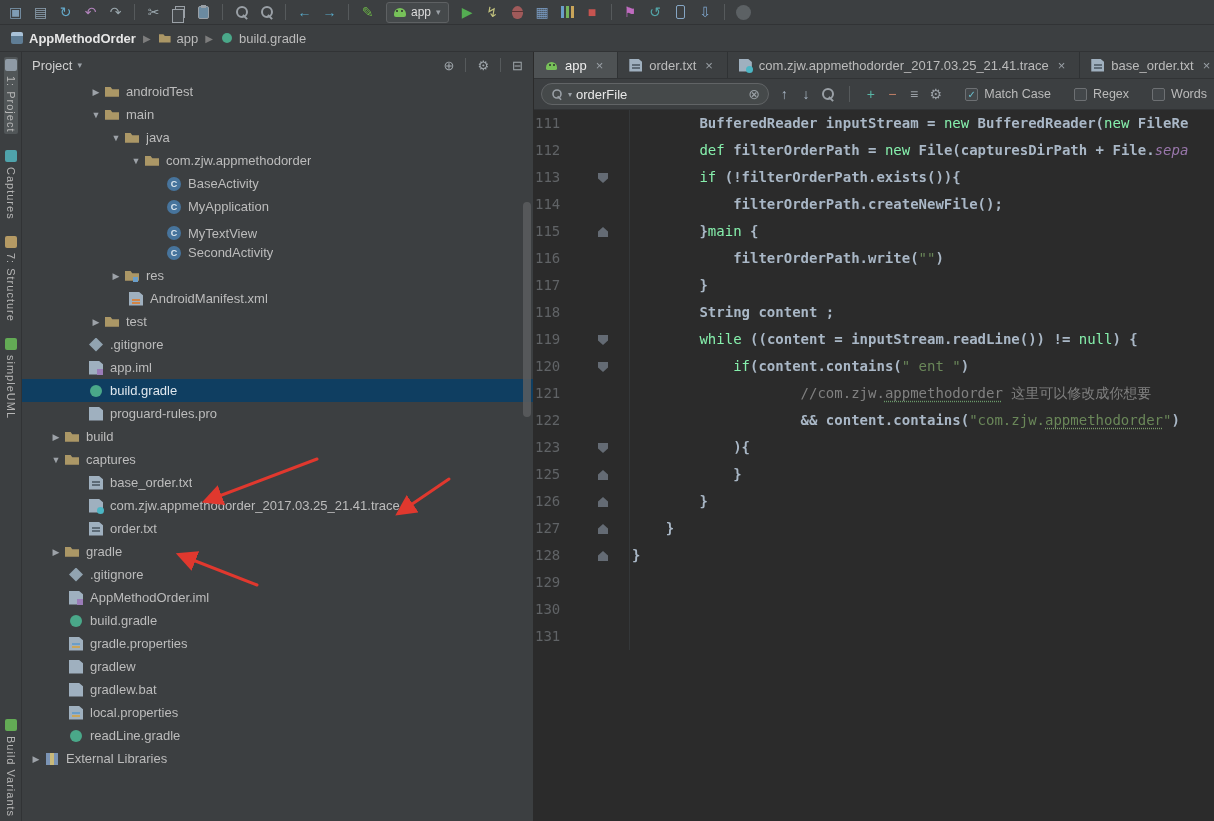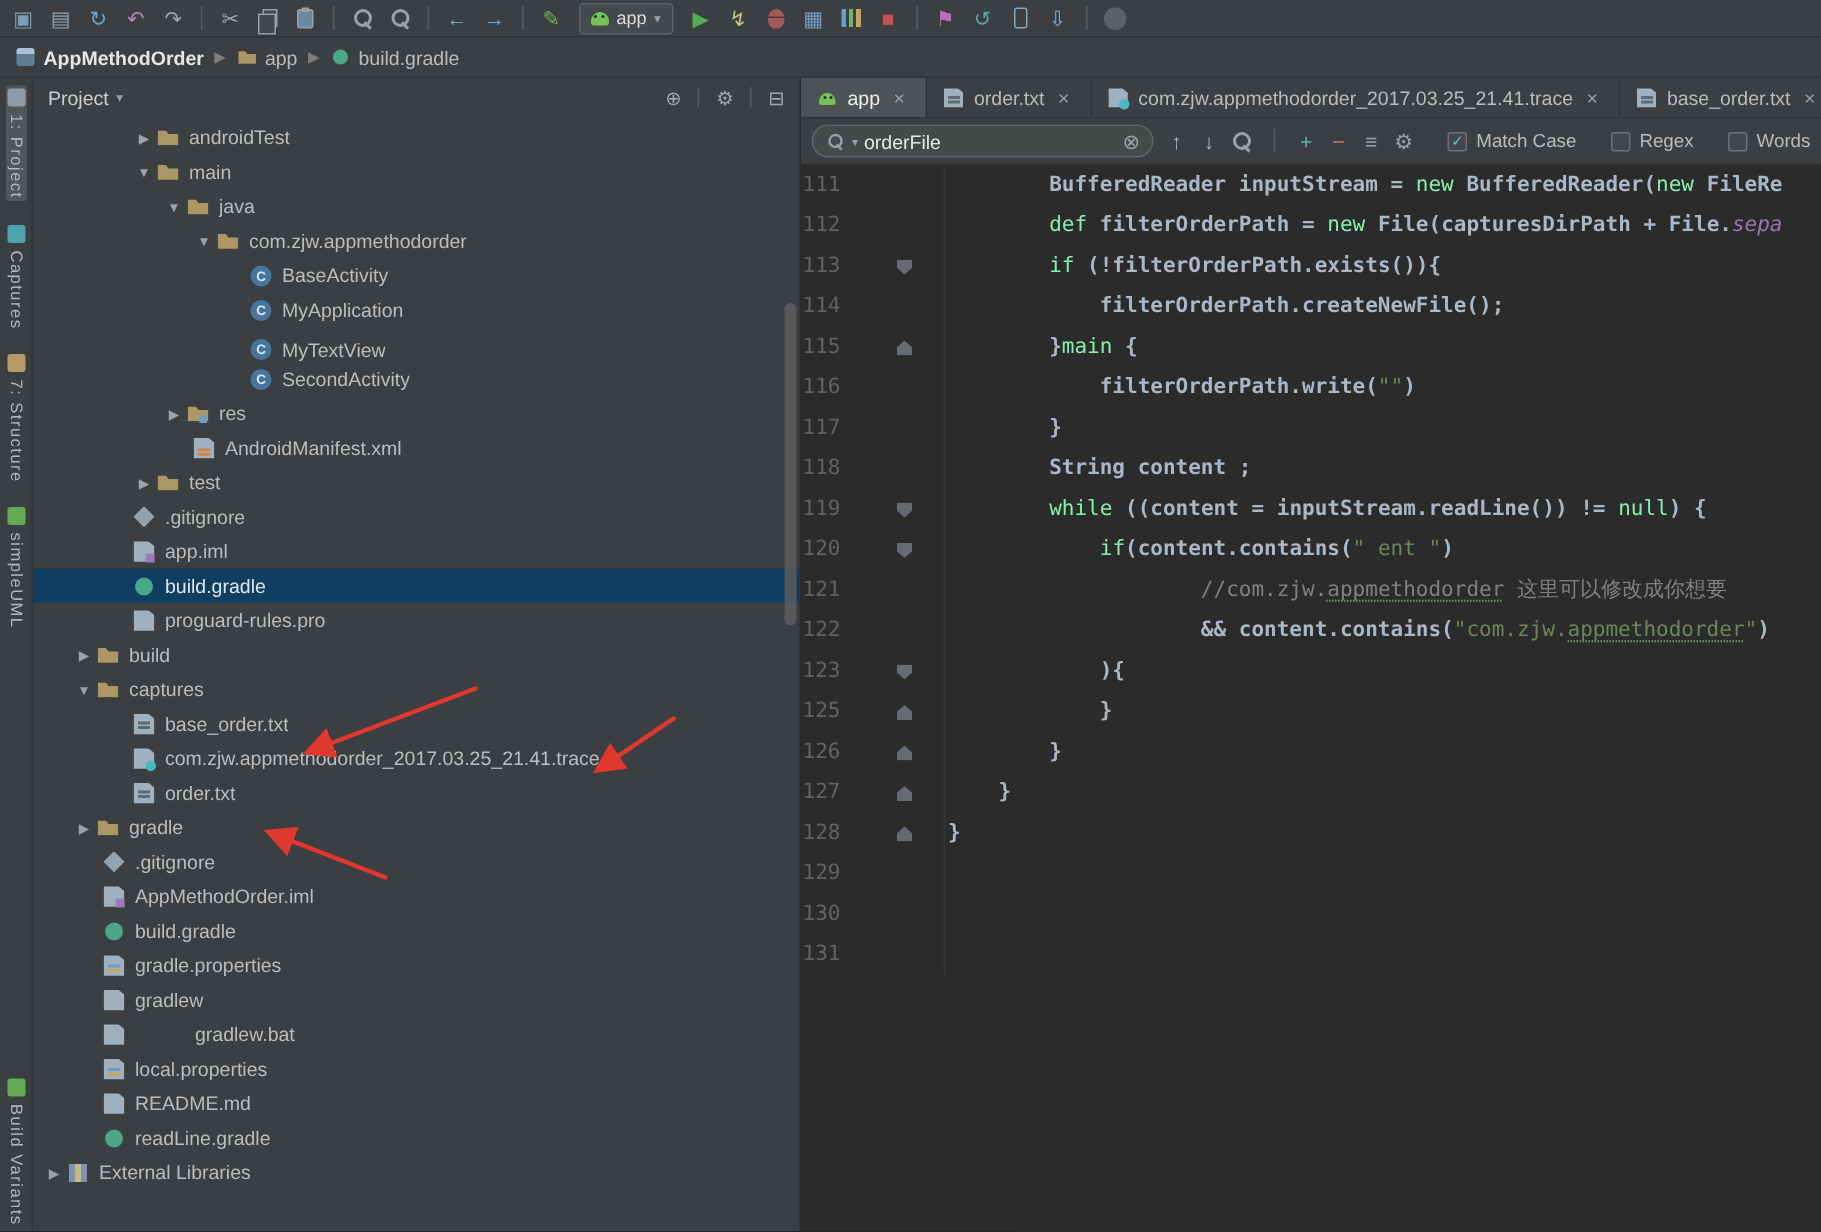--- a/index.html
+++ b/index.html
@@ -373,31 +373,27 @@
             <span class="tree-label">build.gradle</span>
           </div>
           <div class="tree-row" style="padding-left: 46px;">
             <span class="ti ti-properties"></span>
             <span class="tree-label">gradle.properties</span>
           </div>
           <div class="tree-row" style="padding-left: 46px;">
             <span class="ti ti-file"></span>
             <span class="tree-label">gradlew</span>
           </div>
-          <div class="tree-row" style="padding-left: 46px; gap: 40px;">
+          <div class="tree-row" style="padding-left: 46px;">
             <span class="ti ti-file"></span>
             <span class="tree-label">gradlew.bat</span>
           </div>
           <div class="tree-row" style="padding-left: 46px;">
             <span class="ti ti-properties"></span>
             <span class="tree-label">local.properties</span>
-          </div>
-          <div class="tree-row" style="padding-left: 46px;">
-            <span class="ti ti-file"></span>
-            <span class="tree-label">README.md</span>
           </div>
           <div class="tree-row" style="padding-left: 46px;">
             <span class="ti ti-gradle"></span>
             <span class="tree-label">readLine.gradle</span>
           </div>
           <div class="tree-row" style="padding-left: 6px;">
             <span class="tree-arrow">▶</span>
             <span class="ti ti-lib"></span>
             <span class="tree-label">External Libraries</span>
           </div>

